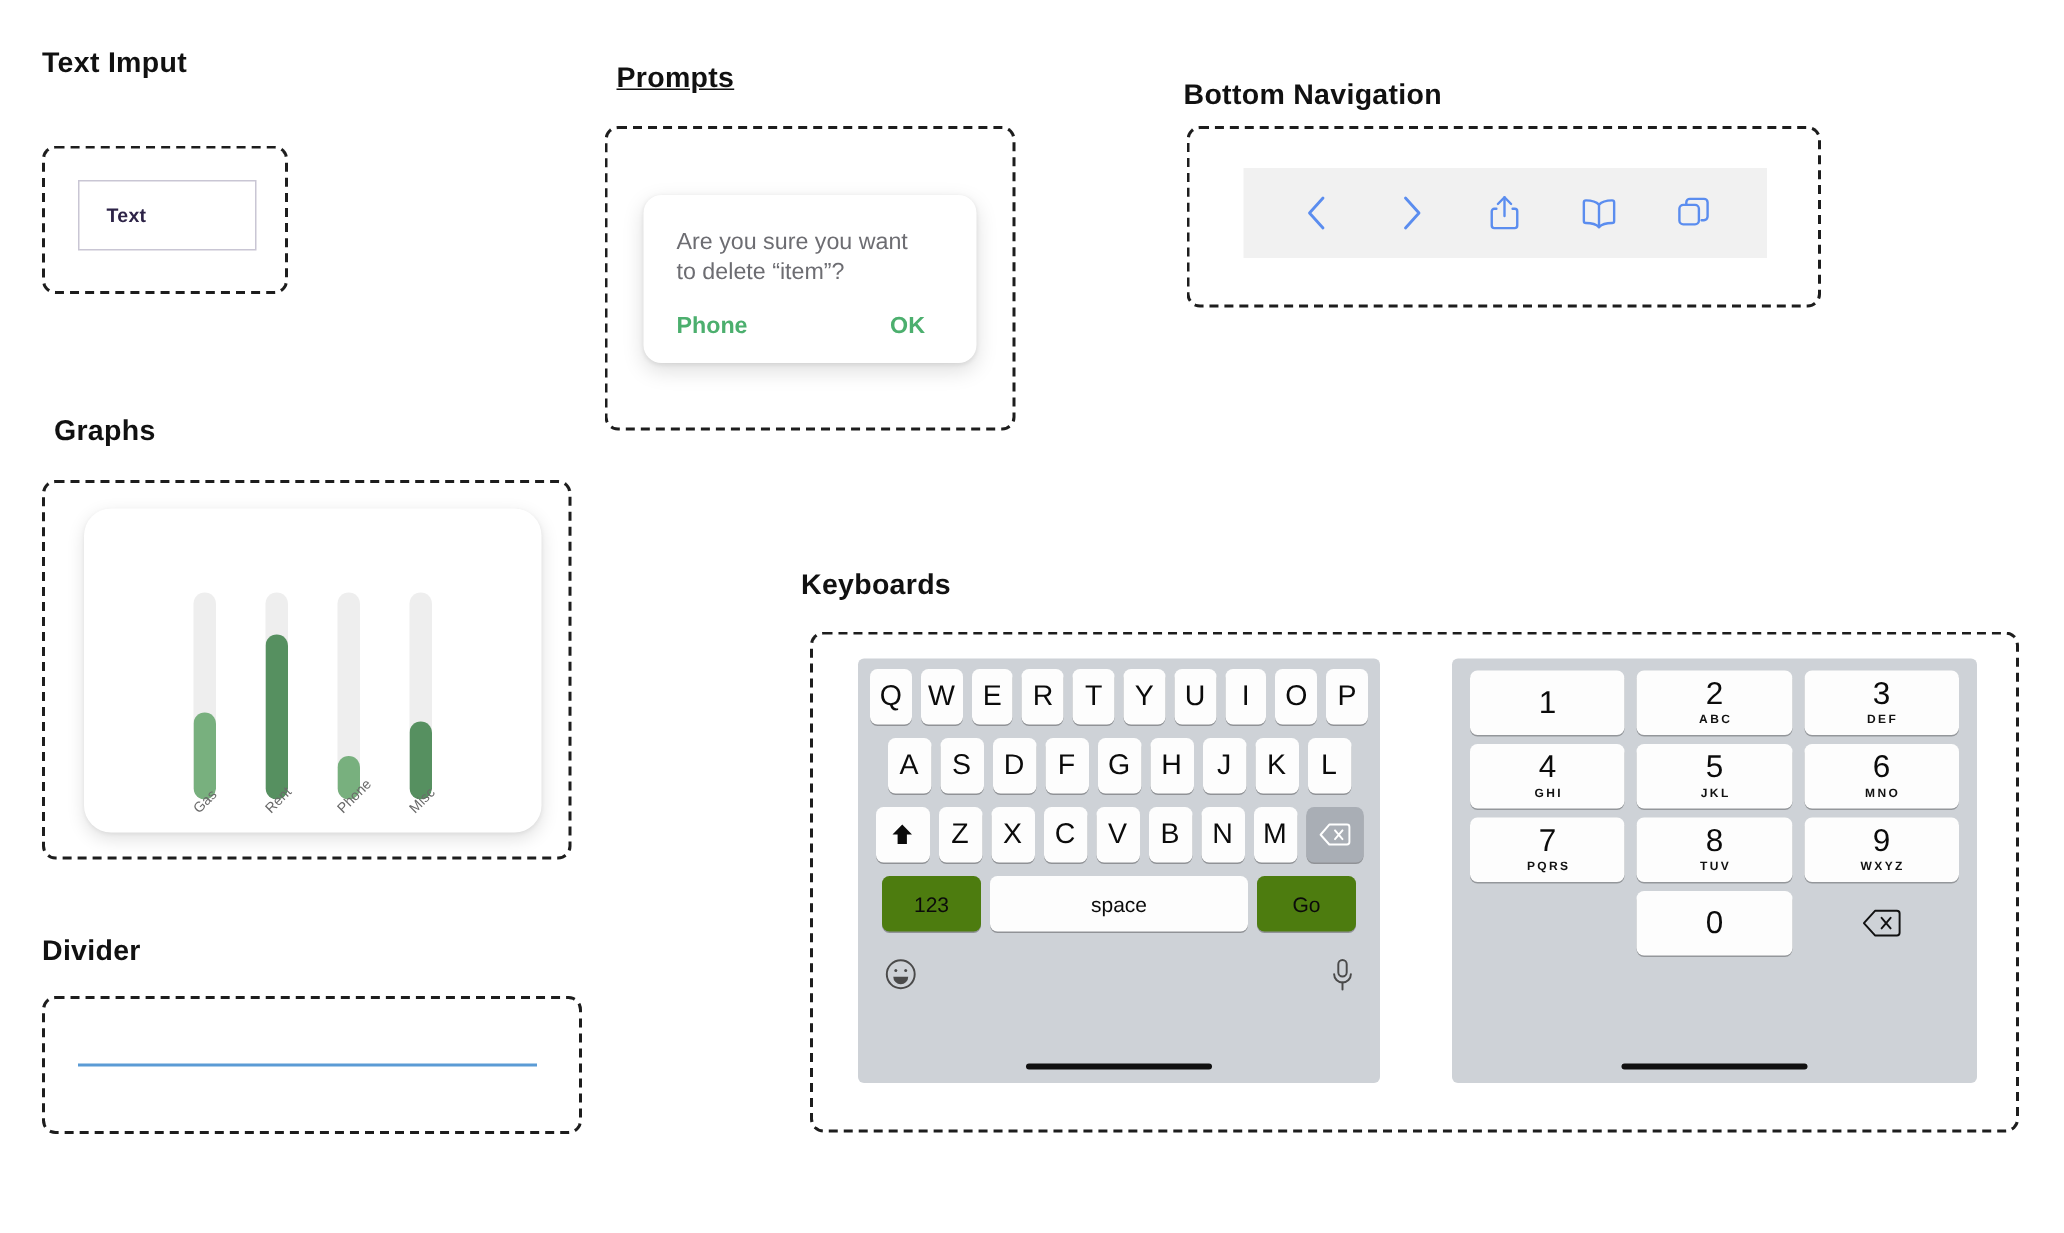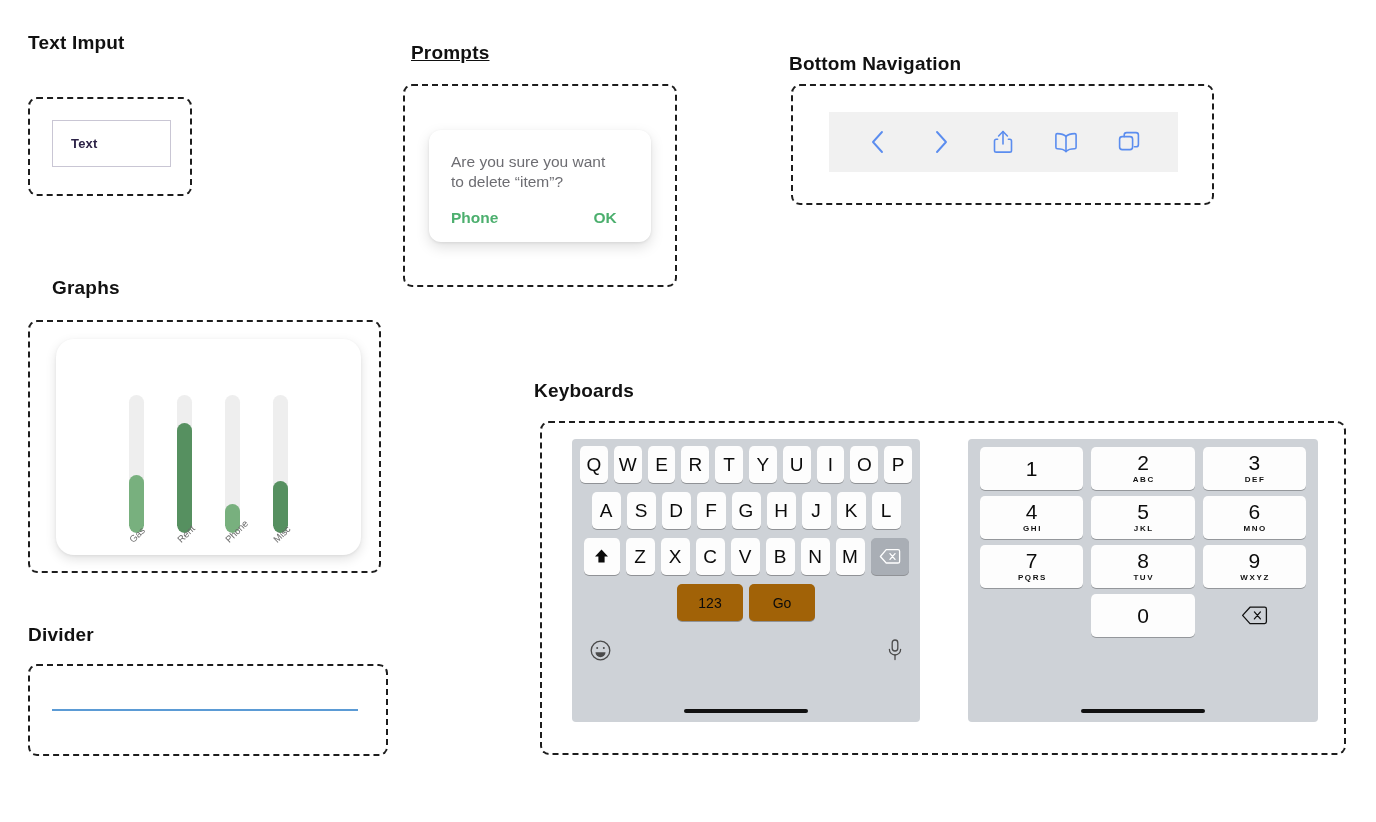--- a/index.html
+++ b/index.html
@@ -172,21 +172,21 @@
     justify-content: center;
     font-size: 19px;
     color: #0b0b0b;
     height: 37px;
     width: 29px;
     margin: 0 3px;
     cursor: pointer;
     user-select: none;
   }
   .key.gray {
-    background: #a16207;
+    background: #4d7c0f;
   }
   .key.fn {
     font-size: 14px;
     width: 66px;
   }
   .key.space {
     width: 172px;
     font-size: 14px;
   }
   .key.shift { width: 36px; }
@@ -326,21 +326,21 @@
     <div class="nav-icon">
       <svg width="24" height="24" viewBox="0 0 24 24" fill="none" stroke="#5b8def" stroke-width="1.6" stroke-linecap="round" stroke-linejoin="round">
         <rect x="2.6" y="6.6" width="13" height="13" rx="2.6"></rect>
         <path d="M7.2 6.6 V5 a2.4 2.4 0 0 1 2.4 -2.4 H19 a2.4 2.4 0 0 1 2.4 2.4 V14.4 a2.4 2.4 0 0 1 -2.4 2.4 H17.4"></path>
       </svg>
     </div>
 
   </div>
 </div>
 
-<div class="abs section-title" style="left:52px; top:277px;">Graphs</div>
+<div class="abs section-title" style="left:36px; top:277px;">Graphs</div>
 
 <div class="abs dashed" style="left:28px; top:320px; width:353px; height:253px;">
   <div class="graph-card" style="position:absolute; left:26px; top:17px; width:305px; height:216px;">
     <div class="bars-area" id="bars-area" style="top:19px; height:175px;">
         <div class="bar-col">
           <div class="bar-track" style="height: 138px; background: rgb(238, 238, 238);">
             <div class="bar-fill" style="height: 57.96px; background: rgb(120, 176, 126);"></div>
           </div>
           <div class="bar-label" style="top: 142px;">Gas</div>
         </div>
@@ -409,20 +409,21 @@
       <span id="kbd-row3-keys" style="display:contents"><div class="key">Z</div><div class="key">X</div><div class="key">C</div><div class="key">V</div><div class="key">B</div><div class="key">N</div><div class="key">M</div></span>
       <div class="key backspace">
         <svg width="22" height="17" viewBox="0 0 22 17" fill="none" stroke="#ffffff" stroke-width="1.3" stroke-linecap="round" stroke-linejoin="round">
           <path d="M7.2 1.7 H19 a1.6 1.6 0 0 1 1.6 1.6 V13.4 a1.6 1.6 0 0 1 -1.6 1.6 H7.2 L1.4 8.5 Z"></path>
           <path d="M11 5.6 L16 11.4 M16 5.6 L11 11.4"></path>
         </svg>
       </div>
     </div>
     <div class="kbd-row">
       <div class="key gray fn">123</div>
+      <div class="key space">space</div>
       <div class="key gray fn">Go</div>
     </div>
     <div class="kbd-bottom">
       <span class="icon-btn">
         <svg width="23" height="23" viewBox="0 0 23 23" fill="none" stroke="#4a4a4a" stroke-width="1.3" stroke-linecap="round">
           <circle cx="11.5" cy="11.5" r="9.3"></circle>
           <circle cx="8.2" cy="9" r="1" fill="#4a4a4a" stroke="none"></circle>
           <circle cx="14.8" cy="9" r="1" fill="#4a4a4a" stroke="none"></circle>
           <path d="M6.5 13.2 H16.5 A5 5 0 0 1 6.5 13.2 Z" fill="#4a4a4a" stroke="none"></path>
         </svg>

